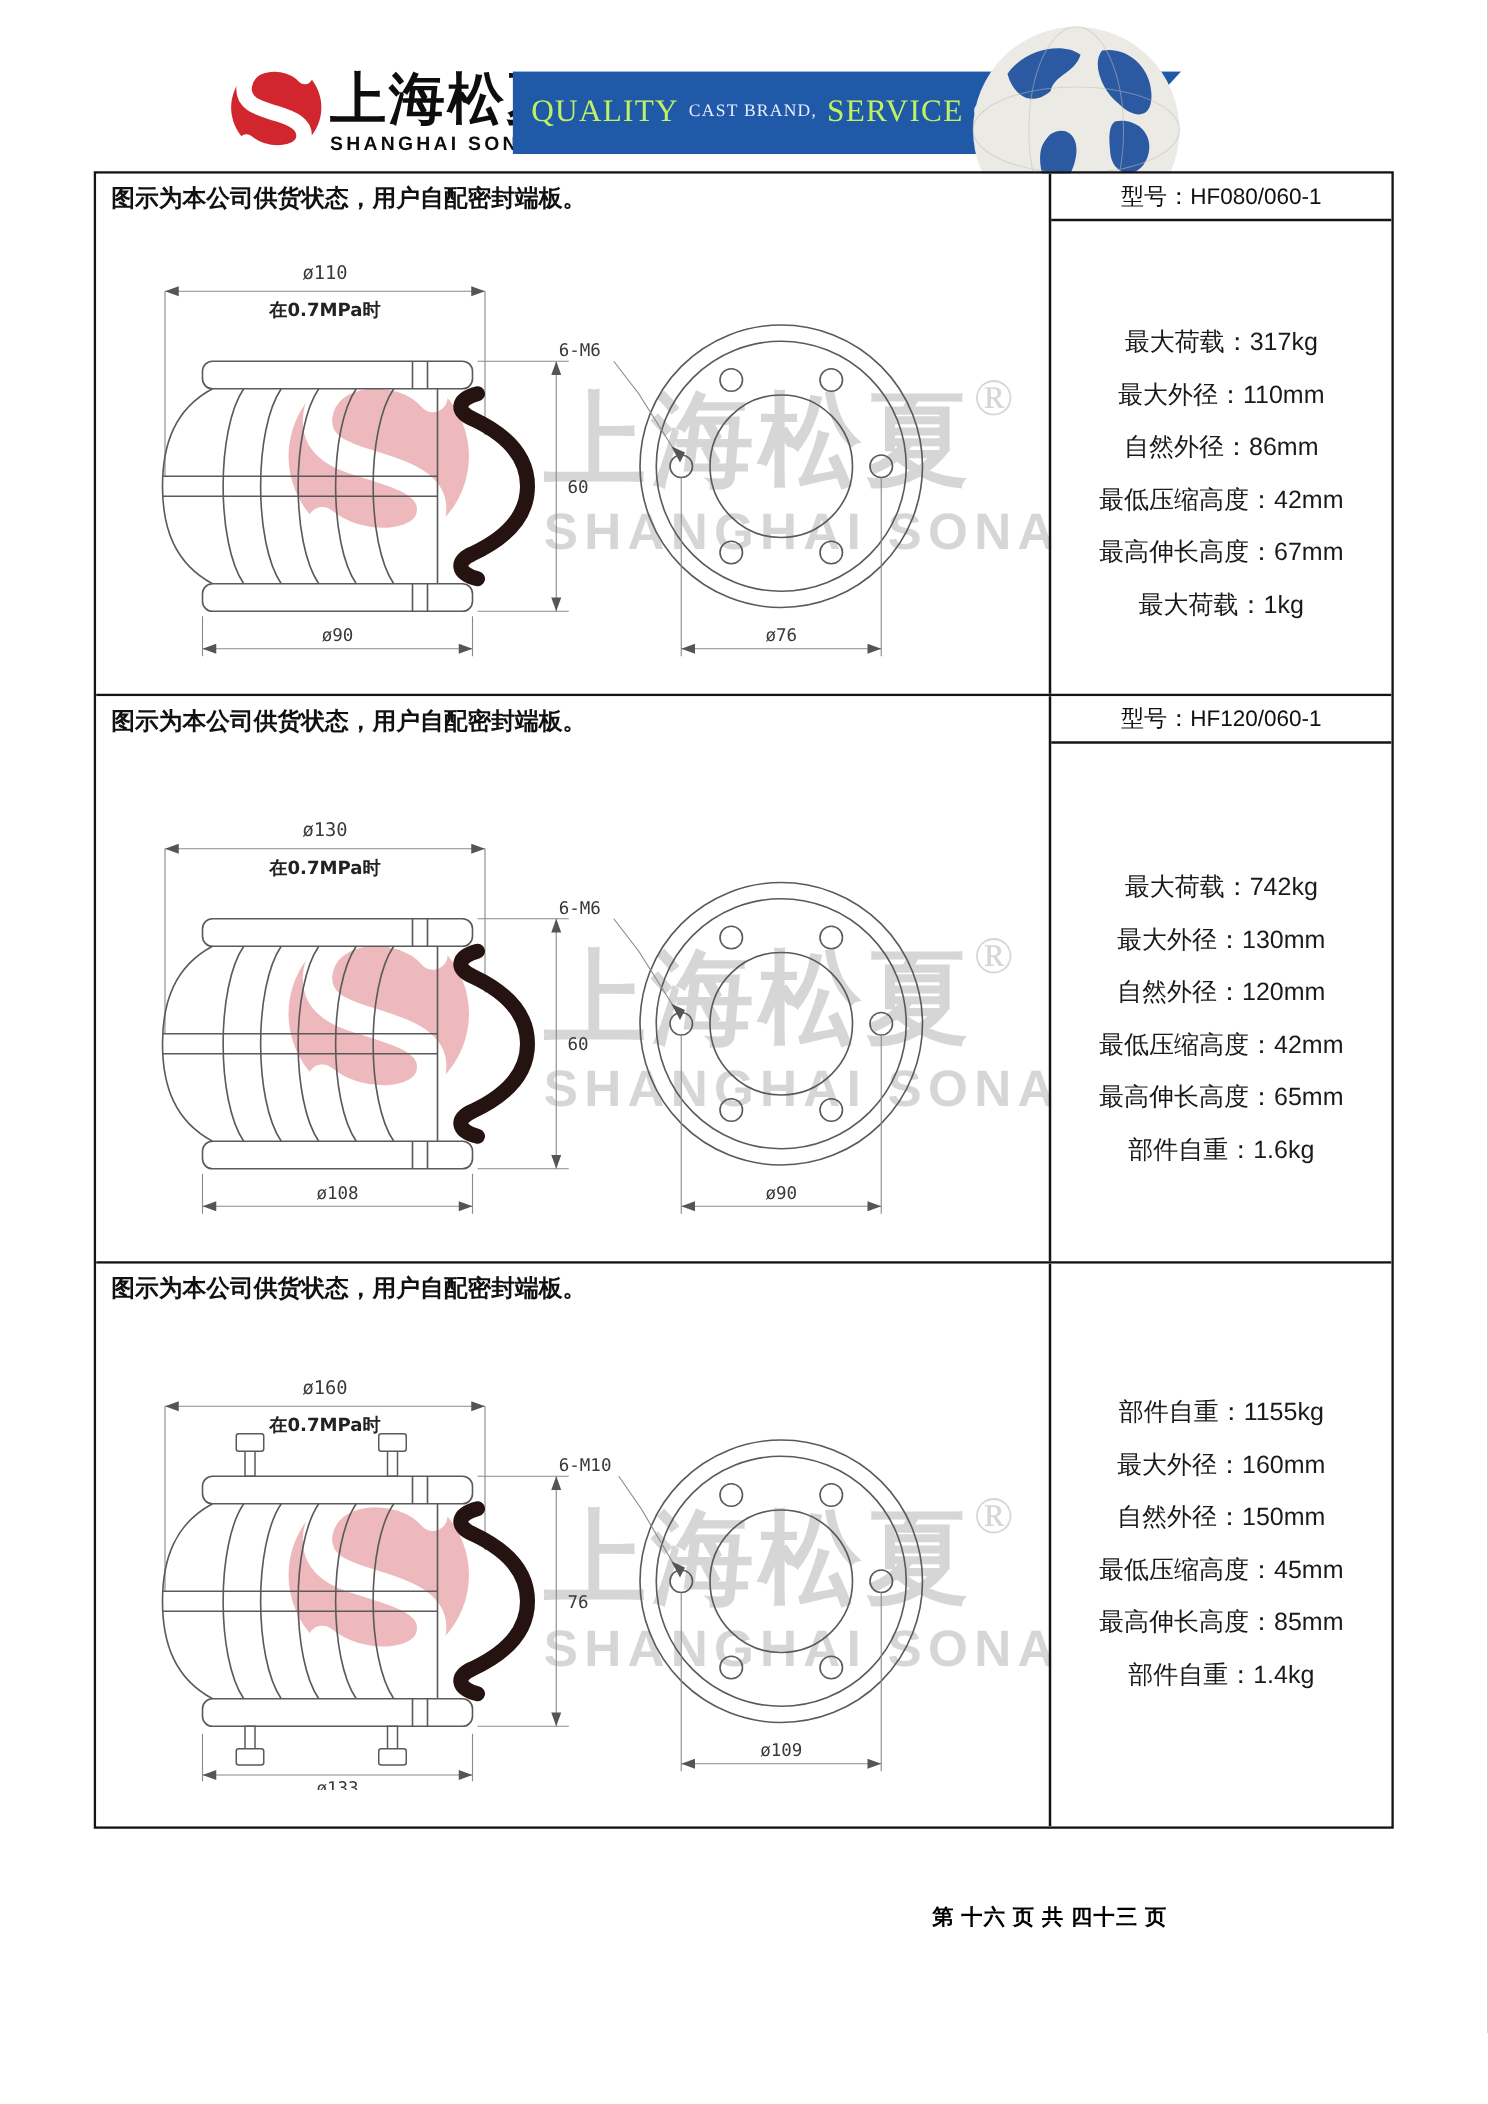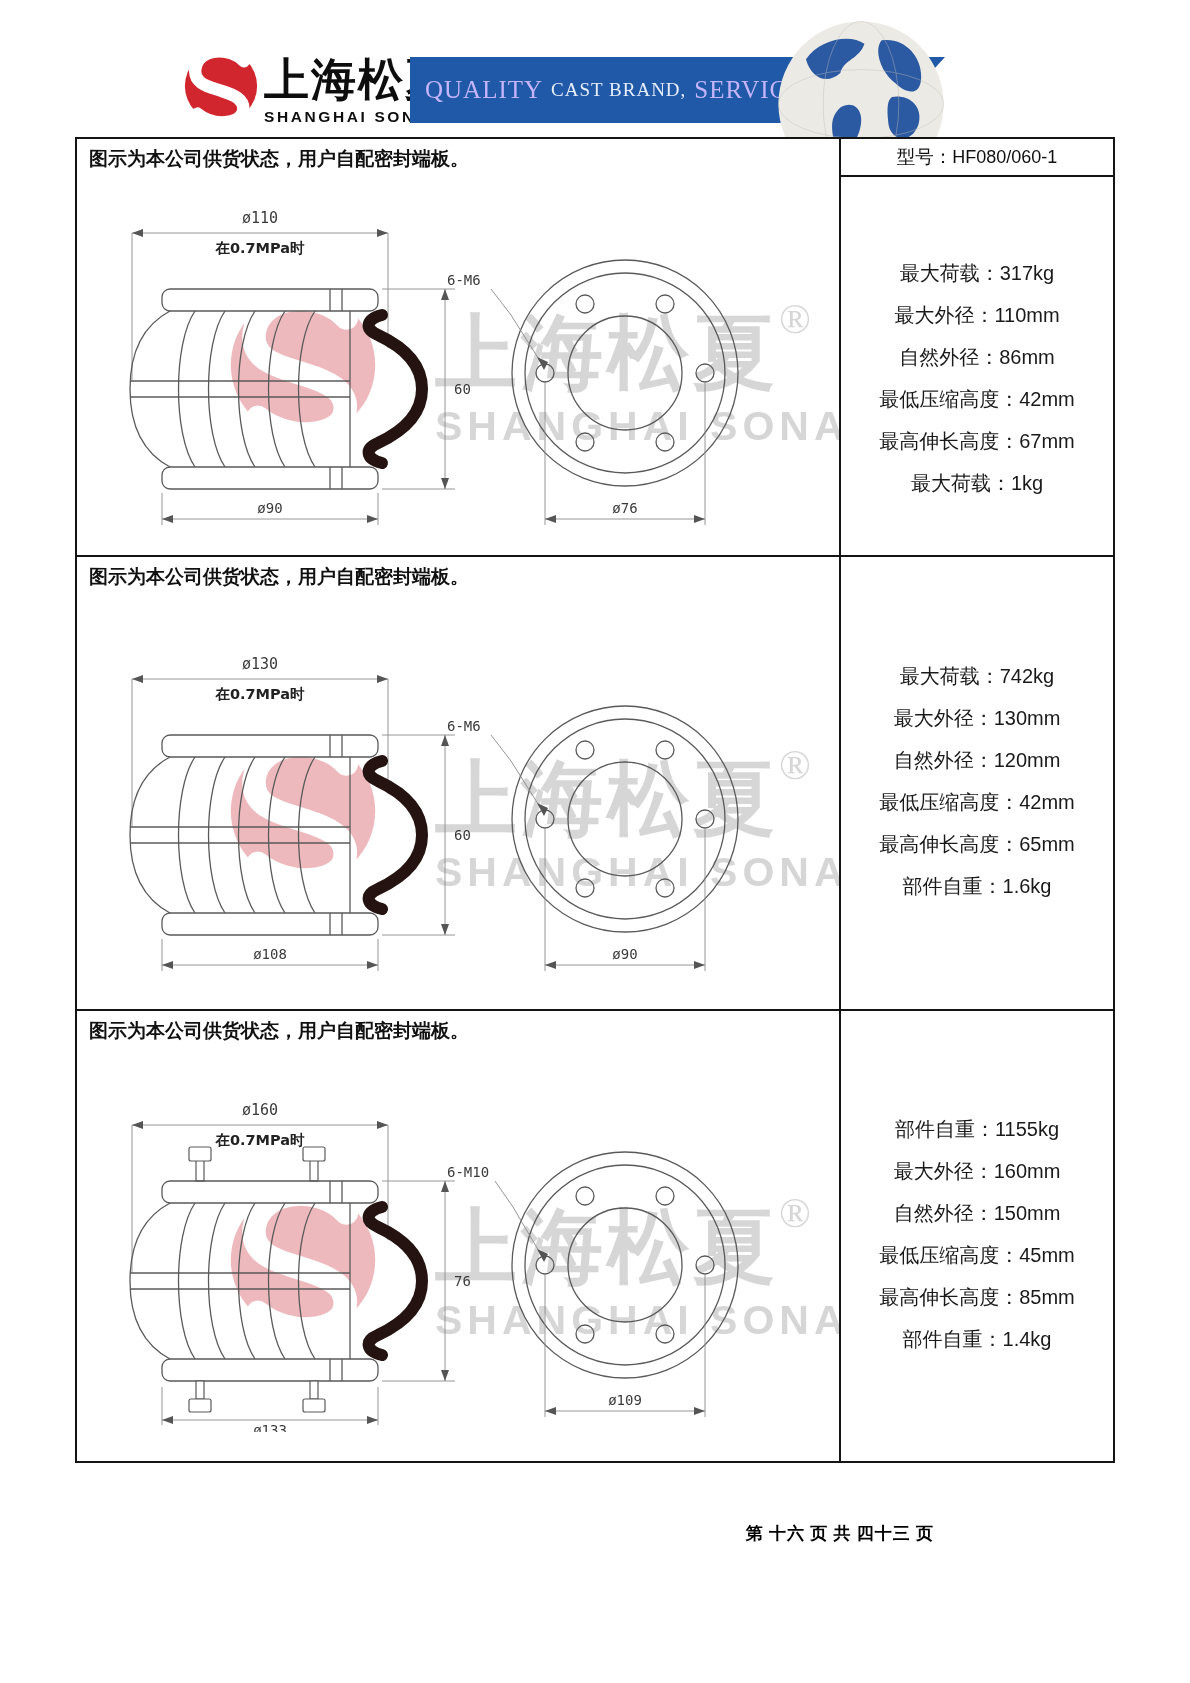--- a/index.html
+++ b/index.html
@@ -8,22 +8,22 @@
 
   
   .logo-ball { position:absolute; left:183px; top:48px; width:76px; height:76px; }
   .logo-text { position:absolute; left:264px; top:46px; }
   .logo-cn { font-family:"Liberation Sans", sans-serif; font-weight:bold; font-size:45px; color:#0d0d0d; letter-spacing:2px; line-height:52px; }
   .logo-reg { font-size:16px; vertical-align:18px; font-weight:bold; }
   .logo-en { font-family:"Liberation Sans", sans-serif; font-weight:bold; font-size:15.5px; letter-spacing:2.6px; color:#0d0d0d; margin-top:2px; }
   .banner { position:absolute; left:410px; top:57px; width:535px; height:76px; background:#2059a8;
             clip-path:polygon(0 0, 100% 0, 87% 100%, 84% 87%, 0 87%); }
   .banner-text { position:absolute; left:15px; top:0; height:66px; display:flex; align-items:center; gap:8px; white-space:nowrap; }
-  .bq { color:#c4b5fd; font-size:25px; letter-spacing:1px; font-family:"Liberation Serif", serif; }
-  .bt { color:#e8eefc; font-size:19px; letter-spacing:1px; font-family:"Liberation Serif", serif; }
+  .bq { color:#bef264; font-size:25px; letter-spacing:1px; font-family:"Liberation Serif", serif; }
+  .bt { color:#e8eefc; font-size:14px; letter-spacing:1px; font-family:"Liberation Serif", serif; }
   .globe { position:absolute; left:775px; top:18px; width:172px; height:172px; }
 
   
   .sheet { position:absolute; left:75px; top:137px; width:1040px; border:2px solid #141414; }
   .section { position:relative; background:#fff; }
   .sec1 { height:418px; border-bottom:2px solid #141414; }
   .sec2 { height:454px; border-bottom:2px solid #141414; }
   .sec3 { height:450px; }
   .note { position:absolute; left:12px; top:7px; font-size:19px; color:#111; z-index:3;font-weight:bold; }
   .right-col { position:absolute; right:0; top:0; bottom:0; width:274px; border-left:2px solid #141414; z-index:3; display:flex; flex-direction:column;gap:28px; }
@@ -260,20 +260,21 @@
             <line class="thin" x1="100" y1="159" x2="100" y2="302"></line>
             <line class="thin" x1="260" y1="159" x2="260" y2="302"></line>
             <line class="thin" x1="100" y1="296" x2="260" y2="296"></line>
             <path class="ar" d="M100,296 l11,-4 v8 z"></path>
               <path class="ar" d="M260,296 l-11,-4 v8 z"></path>
             <text class="dimtx2" x="180" y="290" text-anchor="middle">ø90</text>
           </g>
         </svg>
       </div>
       <div class="right-col">
+        <div class="model-row"><span>型号：</span><span class="model-val">HF120/060-1</span></div>
         <div class="specs">
           <div class="spec-line">最大荷载：742kg</div>
           <div class="spec-line">最大外径：130mm</div>
           <div class="spec-line">自然外径：120mm</div>
           <div class="spec-line">最低压缩高度：42mm</div>
           <div class="spec-line">最高伸长高度：65mm</div>
           <div class="spec-line">部件自重：1.6kg</div>
         </div>
       </div>
     </section>

